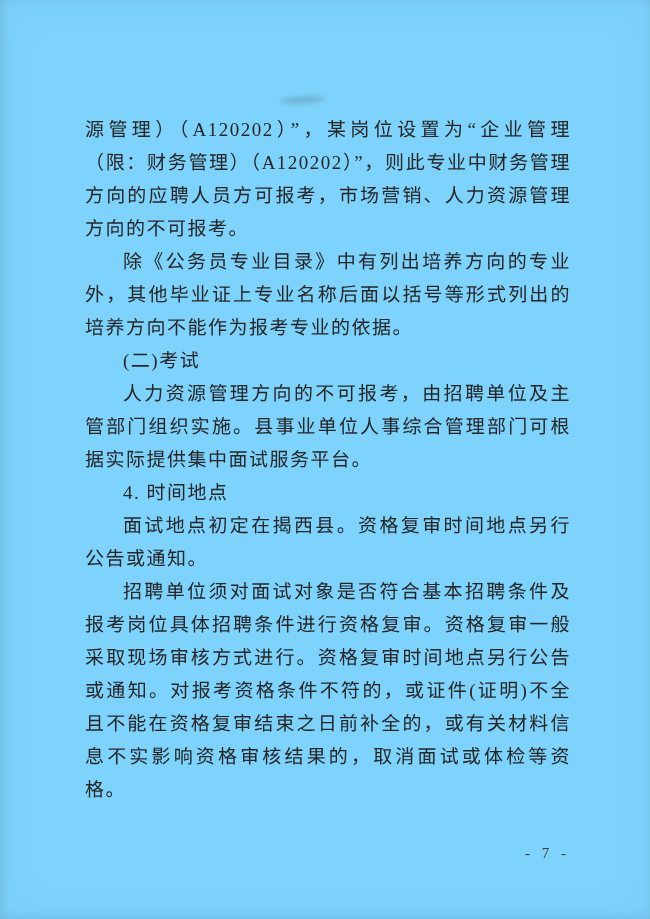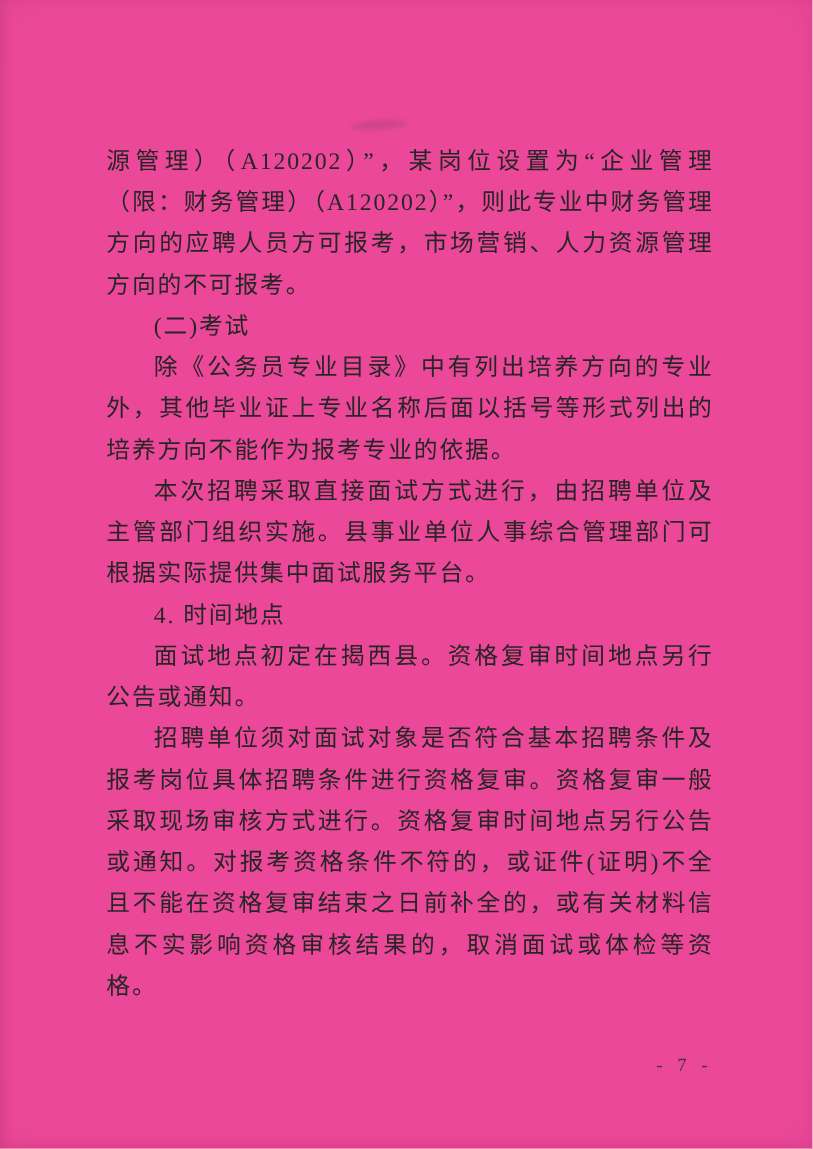--- a/index.html
+++ b/index.html
@@ -5,21 +5,21 @@
   html, body {
     margin: 0;
     padding: 0;
     background: #ffffff;
   }
   .page {
     position: relative;
     width: 650px;
     height: 919px;
     margin: 0 auto;
-    background: #ec4899;
+    background: #7dd3fc;
     box-shadow:
       inset 0 0 50px rgba(0,0,0,0.035),
       inset 4px 0 8px rgba(0,0,0,0.05),
       inset 0 -4px 10px rgba(0,0,0,0.04);
     overflow: hidden;
     font-family: "Liberation Serif", "DejaVu Serif", serif;
     color: #262626;
   }
   .scan-smudge {
     position: absolute;
@@ -65,22 +65,22 @@
   }
 </style>
 </head>
 <body>
 
 <div class="page">
   <div class="scan-smudge"></div>
 
   <div class="content">
     <p class="para continuation">源管理）（A120202）”，某岗位设置为“企业管理（限：财务管理）（A120202）”，则此专业中财务管理方向的应聘人员方可报考，市场营销、人力资源管理方向的不可报考。</p>
+    <p class="para">除《公务员专业目录》中有列出培养方向的专业外，其他毕业证上专业名称后面以括号等形式列出的培养方向不能作为报考专业的依据。</p>
     <p class="para short">(二)考试</p>
-    <p class="para">除《公务员专业目录》中有列出培养方向的专业外，其他毕业证上专业名称后面以括号等形式列出的培养方向不能作为报考专业的依据。</p>
-    <p class="para">本次招聘采取直接面试方式进行，由招聘单位及主管部门组织实施。县事业单位人事综合管理部门可根据实际提供集中面试服务平台。</p>
+    <p class="para">人力资源管理方向的不可报考，由招聘单位及主管部门组织实施。县事业单位人事综合管理部门可根据实际提供集中面试服务平台。</p>
     <p class="para short">4. 时间地点</p>
     <p class="para">面试地点初定在揭西县。资格复审时间地点另行公告或通知。</p>
     <p class="para">招聘单位须对面试对象是否符合基本招聘条件及报考岗位具体招聘条件进行资格复审。资格复审一般采取现场审核方式进行。资格复审时间地点另行公告或通知。对报考资格条件不符的，或证件(证明)不全且不能在资格复审结束之日前补全的，或有关材料信息不实影响资格审核结果的，取消面试或体检等资格。</p>
   </div>
 
   <div class="page-number">- 7 -</div>
 </div>
 
 </body></html>

